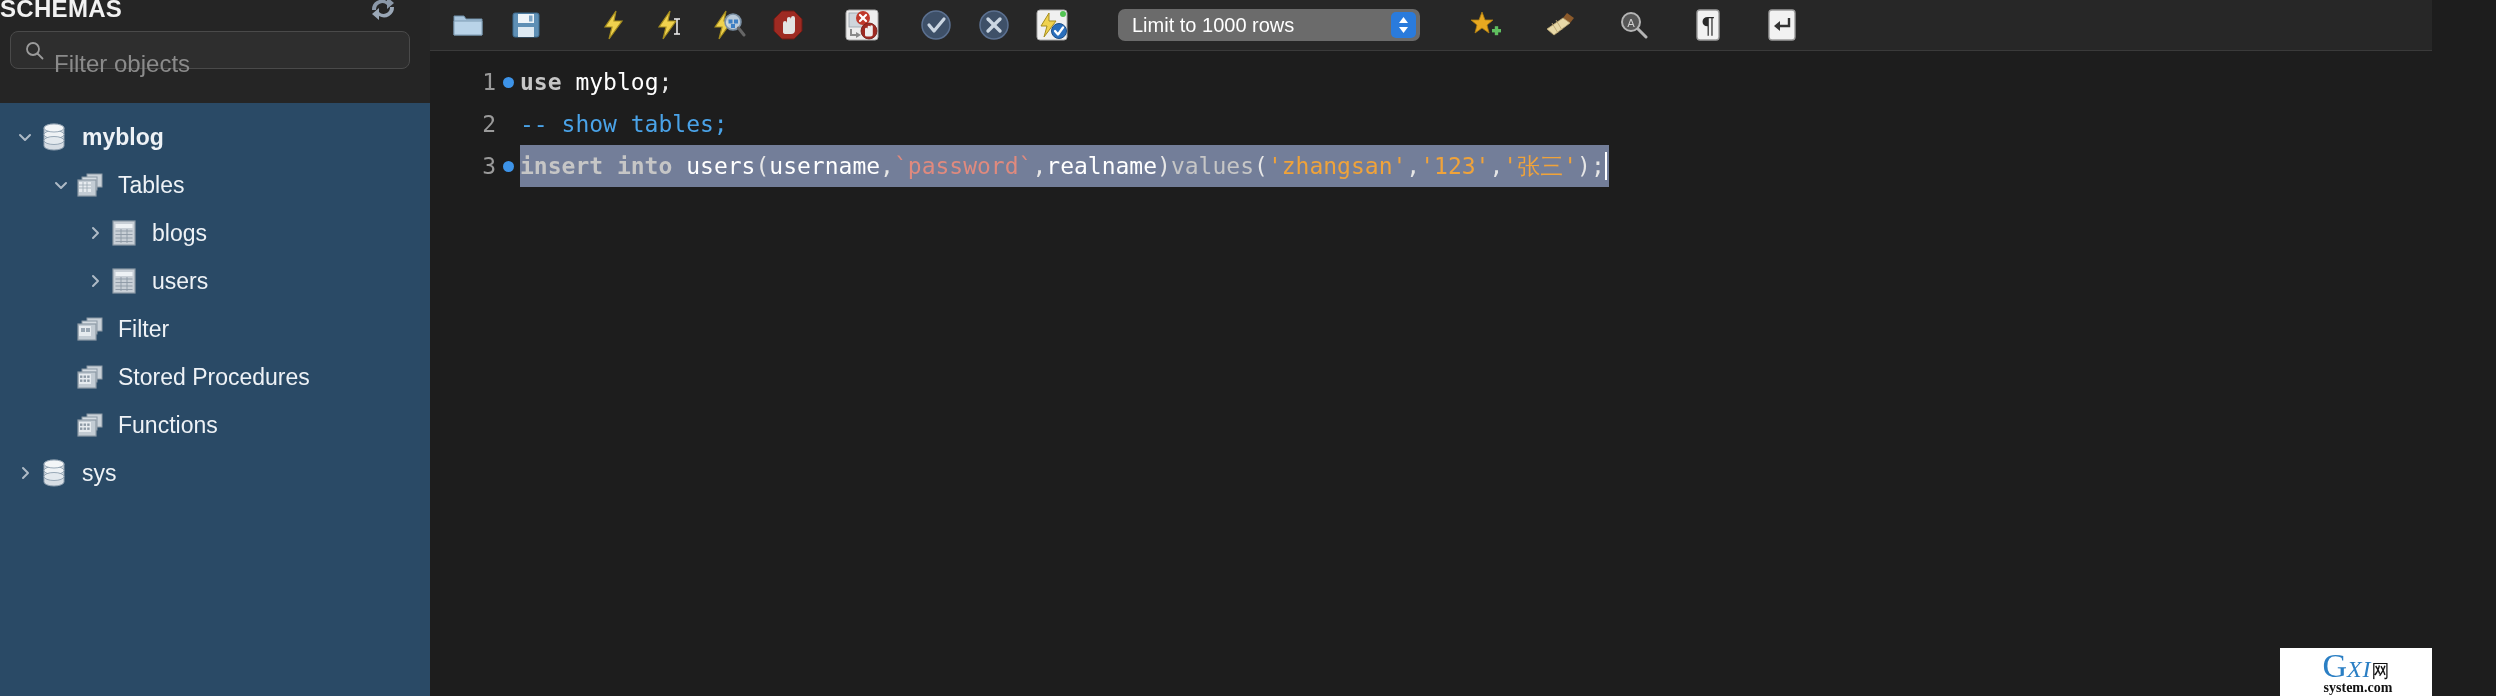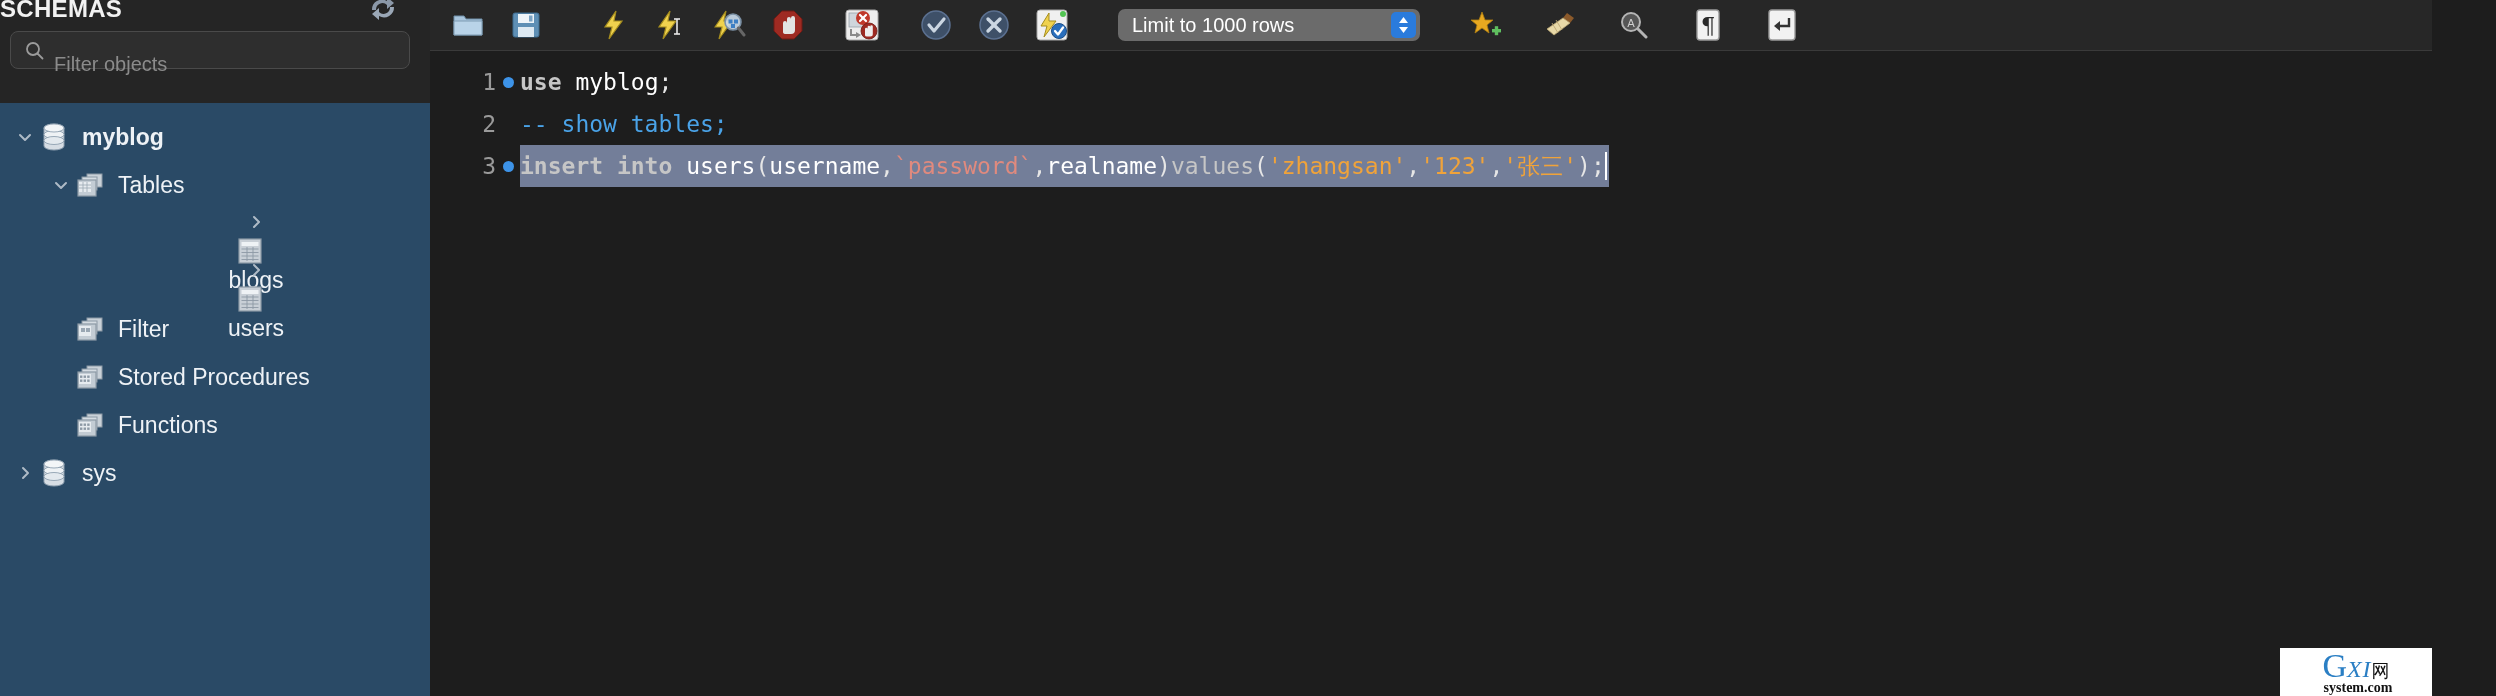--- a/index.html
+++ b/index.html
@@ -71,21 +71,21 @@
     margin-right: 10px;
     width: 19px;
     height: 19px;
     flex: 0 0 19px;
   }
   .filter-input {
     background: transparent;
     border: none;
     outline: none;
     color: #d8d8d8;
-    font-size: 20px;
+    font-size: 24px;
     font-family: "Liberation Sans", sans-serif;
     width: 320px;
     padding: 0;
     margin-top: 28px;
   }
   .filter-input::placeholder { color: #8b8b8b; }
 
   .tree {
     flex: 1 1 auto;
     padding-top: 10px;
@@ -116,21 +116,21 @@
     justify-content: center;
   }
   .node-label {
     font-size: 23px;
     color: #eef2f6;
     white-space: nowrap;
   }
   .node-label.bold { font-weight: bold; }
   .depth-0 { padding-left: 12px; }
   .depth-1 { padding-left: 48px; }
-  .depth-2 { padding-left: 82px; flex-direction: column; }
+  .depth-2 { padding-left: 82px; }
 
   
   .main {
     flex: 1 1 auto;
     height: 696px;
     display: flex;
     flex-direction: column;
     background: #1e1e1e;
     position: relative;
     min-width: 0;

